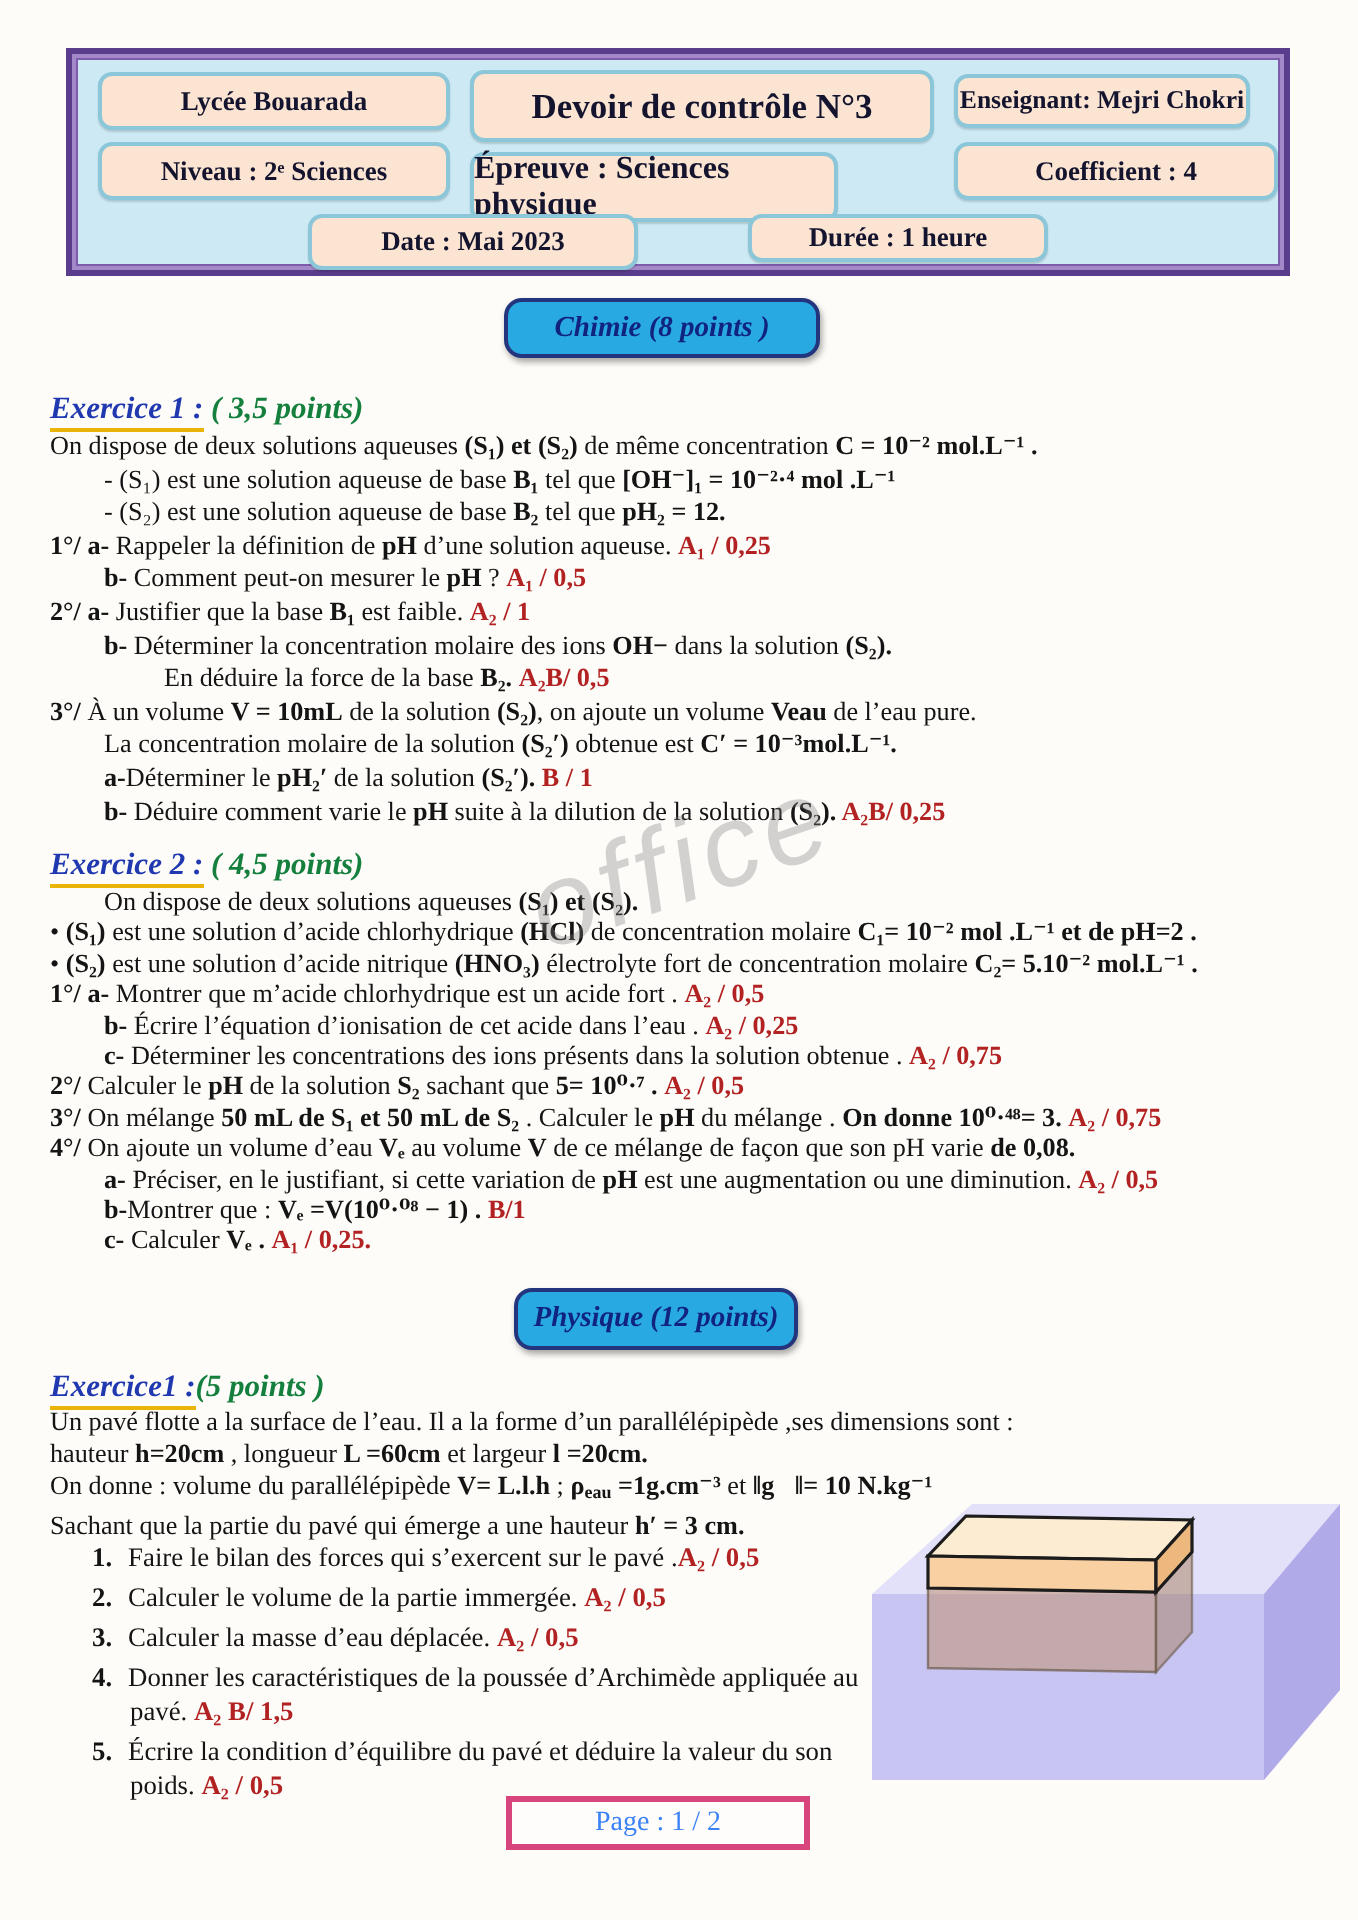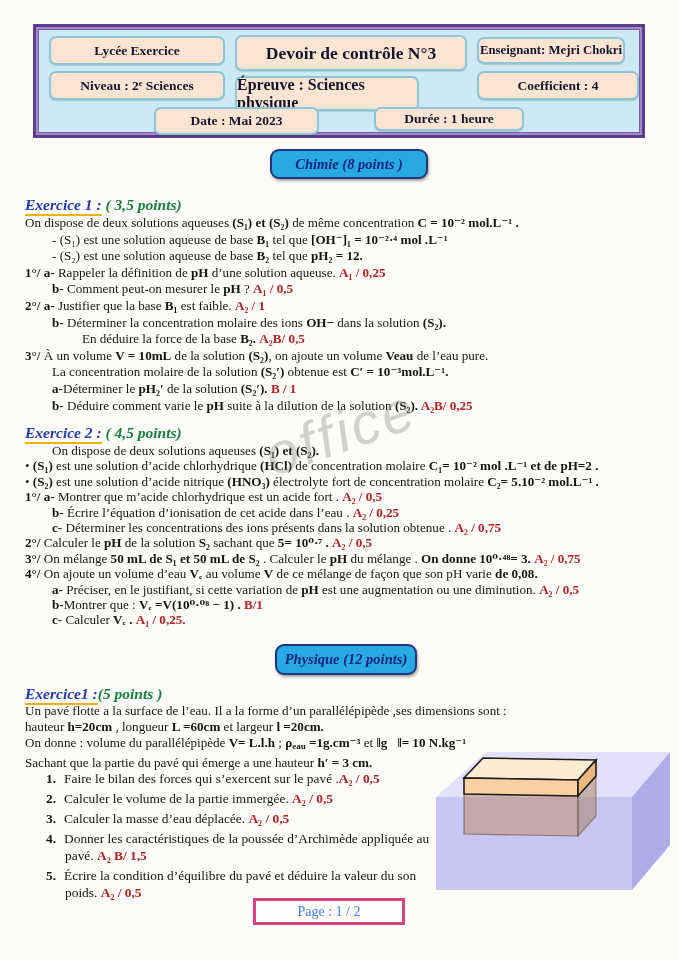--- a/index.html
+++ b/index.html
@@ -32,21 +32,21 @@
   .cell.subject{left:196px;top:46px;width:184px;height:35px;font-size:16px;}
   .cell.coeff{left:438px;top:41px;width:162px;height:29px;}
   .cell.date{left:115px;top:77px;width:165px;height:28px;}
   .cell.duration{left:335px;top:77px;width:150px;height:24px;}
   
   .badge{
     position:absolute;box-sizing:border-box;
     background:#29a9e1;border:2px solid #23357d;border-radius:9px;
     color:#10247e;font-weight:bold;font-style:italic;
     display:flex;align-items:center;justify-content:center;
-    font-size:14.5px;box-shadow:1px 2px 3px rgba(0,0,0,.35);margin-left:18px;
+    font-size:14.5px;box-shadow:1px 2px 3px rgba(0,0,0,.35);
   }
   .badge.chimie{left:252px;top:149px;width:158px;height:30px;}
   .badge.physique{left:257px;top:644px;width:142px;height:31px;}
   
   .ex-head{position:absolute;left:25px;font-size:15.5px;font-weight:bold;font-style:italic;}
   .ex-head .ex-title{color:#2038b0;border-bottom:2px solid #eab308;padding-bottom:1px;}
   .ex-head .ex-points{color:#15803d;}
   
   .lines{position:absolute;left:25px;font-size:13.1px;}
   .lines .line{white-space:nowrap;}
@@ -81,21 +81,21 @@
     font-weight:normal;font-size:14px;color:#3b82f6;
   }
 </style>
 </head>
 <body>
 
 <div class="sheet">
 
   <div class="hdr-outer">
     <div class="hdr-inner">
-      <div class="cell school">Lycée  Exercice</div>
+      <div class="cell school">Lycée  Bouarada</div>
       <div class="cell title">Devoir de contrôle  N°3</div>
       <div class="cell teacher">Enseignant: Mejri Chokri</div>
       <div class="cell level">Niveau : 2ᵉ Sciences</div>
       <div class="cell subject">Épreuve : Sciences physique</div>
       <div class="cell coeff">Coefficient : 4</div>
       <div class="cell date">Date : Mai 2023</div>
       <div class="cell duration">Durée  : 1 heure</div>
     </div>
   </div>
 

